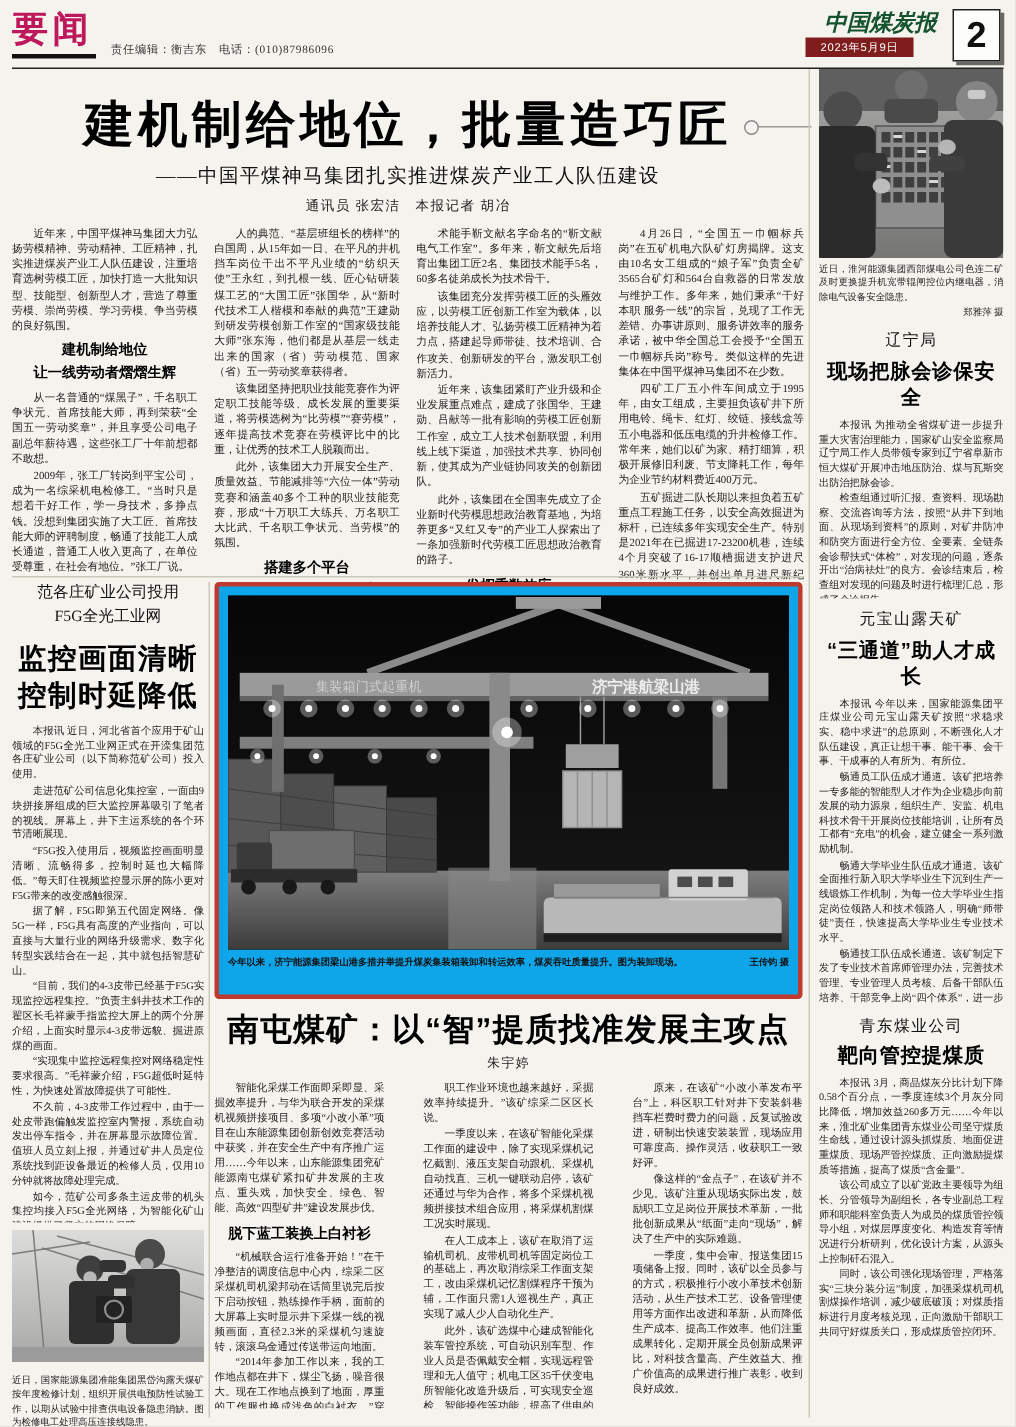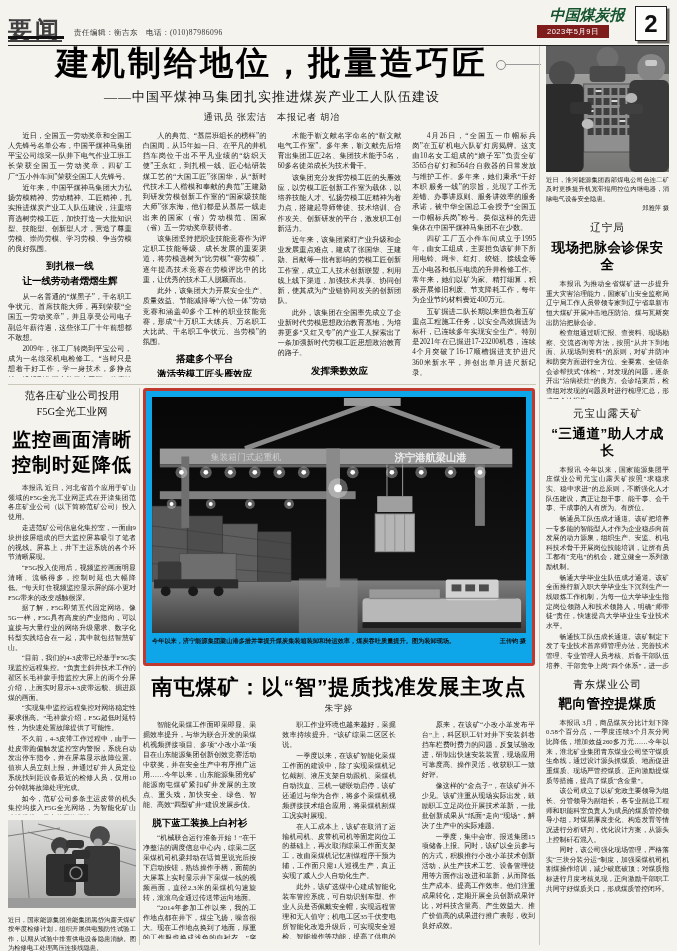--- a/index.html
+++ b/index.html
@@ -1,30 +1,30 @@
 <!DOCTYPE html>
 <html><head>
 <meta charset="utf-8">
 <style>
   html,body{margin:0;padding:0;background:#d8d5cf;}
   #page{position:relative;width:677px;height:951px;margin:0 auto;background:#f5f3ee;overflow:hidden;
         font-family:"Liberation Serif",serif;color:#1c1c1c;}
   
   #hdr{position:absolute;left:8px;top:6px;width:661px;height:39px;border-bottom:1px solid #222;}
-  .section-title{position:absolute;left:0;top:12px;font:900 24px/1 "Liberation Sans",sans-serif;letter-spacing:3px;color:#404040;text-decoration:underline;}
+  .section-title{position:absolute;left:0;top:2px;font:900 24px/1 "Liberation Sans",sans-serif;letter-spacing:3px;color:#be185d;}
   .section-underline{position:absolute;left:0;top:30px;width:56px;height:3px;background:#111;}
   .editor-line{position:absolute;left:66px;top:22px;font-size:7.5px;color:#333;letter-spacing:.5px;}
   .masthead{position:absolute;right:42px;top:0;width:80px;text-align:center;
             font:italic 700 15px/1.2 "DejaVu Serif",serif;color:#14532d;}
   .date-bar{position:absolute;right:60px;top:19px;width:72px;height:13px;background:#7f1d1d;color:#fff;
             font:7.5px/13px "Liberation Sans",sans-serif;text-align:center;letter-spacing:.5px;}
   .page-box{position:absolute;right:2px;top:0;width:30px;height:33px;background:#fdfdfb;border:1px solid #222;
             box-shadow:2.5px 2.5px 0 #6a6762;font:700 24px/33px "Liberation Sans",sans-serif;text-align:center;color:#111;}
   
-  #lead{position:absolute;left:8px;top:44px;width:528px;}
+  #lead{position:absolute;left:8px;top:64px;width:528px;}
   .lead-headline{position:relative;text-align:center;font:900 33px/1.15 "Liberation Sans",sans-serif;
                  letter-spacing:3px;color:#000;}
   .headline-deco{position:absolute;right:-6px;top:16px;width:46px;height:9px;}
   .headline-deco .ring{position:absolute;left:0;top:0;width:8px;height:8px;border:1.2px solid #8a8a8a;border-radius:50%;background:#f5f3ee;}
   .headline-deco .bar{position:absolute;left:9px;top:4px;width:36px;height:1.2px;background:#9a9a9a;}
   .lead-subhead{text-align:center;font:13px/1.3 "Liberation Serif",serif;letter-spacing:1px;margin-top:7px;color:#111;}
   .lead-byline{text-align:center;font-size:9px;margin-top:5px;color:#222;letter-spacing:1px;}
   .lead-cols{display:flex;gap:11px;margin-top:7px;height:246px;overflow:hidden;}
   .col{flex:1;font-size:7.2px;line-height:1.42;text-align:justify;overflow:hidden;}
   .col p,.rail-body p,.sb-body p{margin:0 0 1px;text-indent:2em;}
@@ -82,23 +82,22 @@
       <span>建机制给地位，批量造巧匠</span>
       <span class="headline-deco">
         <span class="ring"></span>
         <span class="bar"></span>
       </span>
     </div>
     <div class="lead-subhead">——中国平煤神马集团扎实推进煤炭产业工人队伍建设</div>
     <div class="lead-byline">通讯员 张宏洁　本报记者 胡冶</div>
     <div class="lead-cols">
       <div class="col">
-          <p>近日，全国五一劳动奖章和全国工人先锋号名单公布，中国平煤神马集团平宝公司综采一队井下电气作业工班工长荣获全国五一劳动奖章，四矿工厂“五小件车间”荣获全国工人先锋号。</p>
           <p>近年来，中国平煤神马集团大力弘扬劳模精神、劳动精神、工匠精神，扎实推进煤炭产业工人队伍建设，注重培育选树劳模工匠，加快打造一大批知识型、技能型、创新型人才，营造了尊重劳模、崇尚劳模、学习劳模、争当劳模的良好氛围。</p>
-          <div class="col-subhead">到扎根一线
+          <div class="col-subhead">建机制给地位
 让一线劳动者熠熠生辉</div>
           <p>从一名普通的“煤黑子”，千名职工争状元、首席技能大师，再到荣获“全国五一劳动奖章”，并且享受公司电子副总年薪待遇，这些张工厂十年前想都不敢想。</p>
           <p>2009年，张工厂转岗到平宝公司，成为一名综采机电检修工。“当时只是想着干好工作，学一身技术，多挣点钱。没想到集团实施了大工匠、首席技能大师的评聘制度，畅通了技能工人成长通道，普通工人收入更高了，在单位受尊重，在社会有地位。”张工厂说。</p>
         </div>
       <div class="col">
           <p>人的典范、“基层班组长的榜样”的白国周，从15年如一日、在平凡的井机挡车岗位干出不平凡业绩的“纺织天使”王永红，到扎根一线、匠心钻研装煤工艺的“大国工匠”张国华，从“新时代技术工人楷模和奉献的典范”王建勋到研发劳模创新工作室的“国家级技能大师”张东海，他们都是从基层一线走出来的国家（省）劳动模范、国家（省）五一劳动奖章获得者。</p>
           <p>该集团坚持把职业技能竞赛作为评定职工技能等级、成长发展的重要渠道，将劳模选树为“比劳模”“赛劳模”，逐年提高技术竞赛在劳模评比中的比重，让优秀的技术工人脱颖而出。</p>
           <p>此外，该集团大力开展安全生产、质量效益、节能减排等“六位一体”劳动竞赛和涵盖40多个工种的职业技能竞赛，形成“十万职工大练兵、万名职工大比武、千名职工争状元、当劳模”的氛围。</p>
           <div class="col-subhead">搭建多个平台
 激活劳模工匠头雁效应</div>

